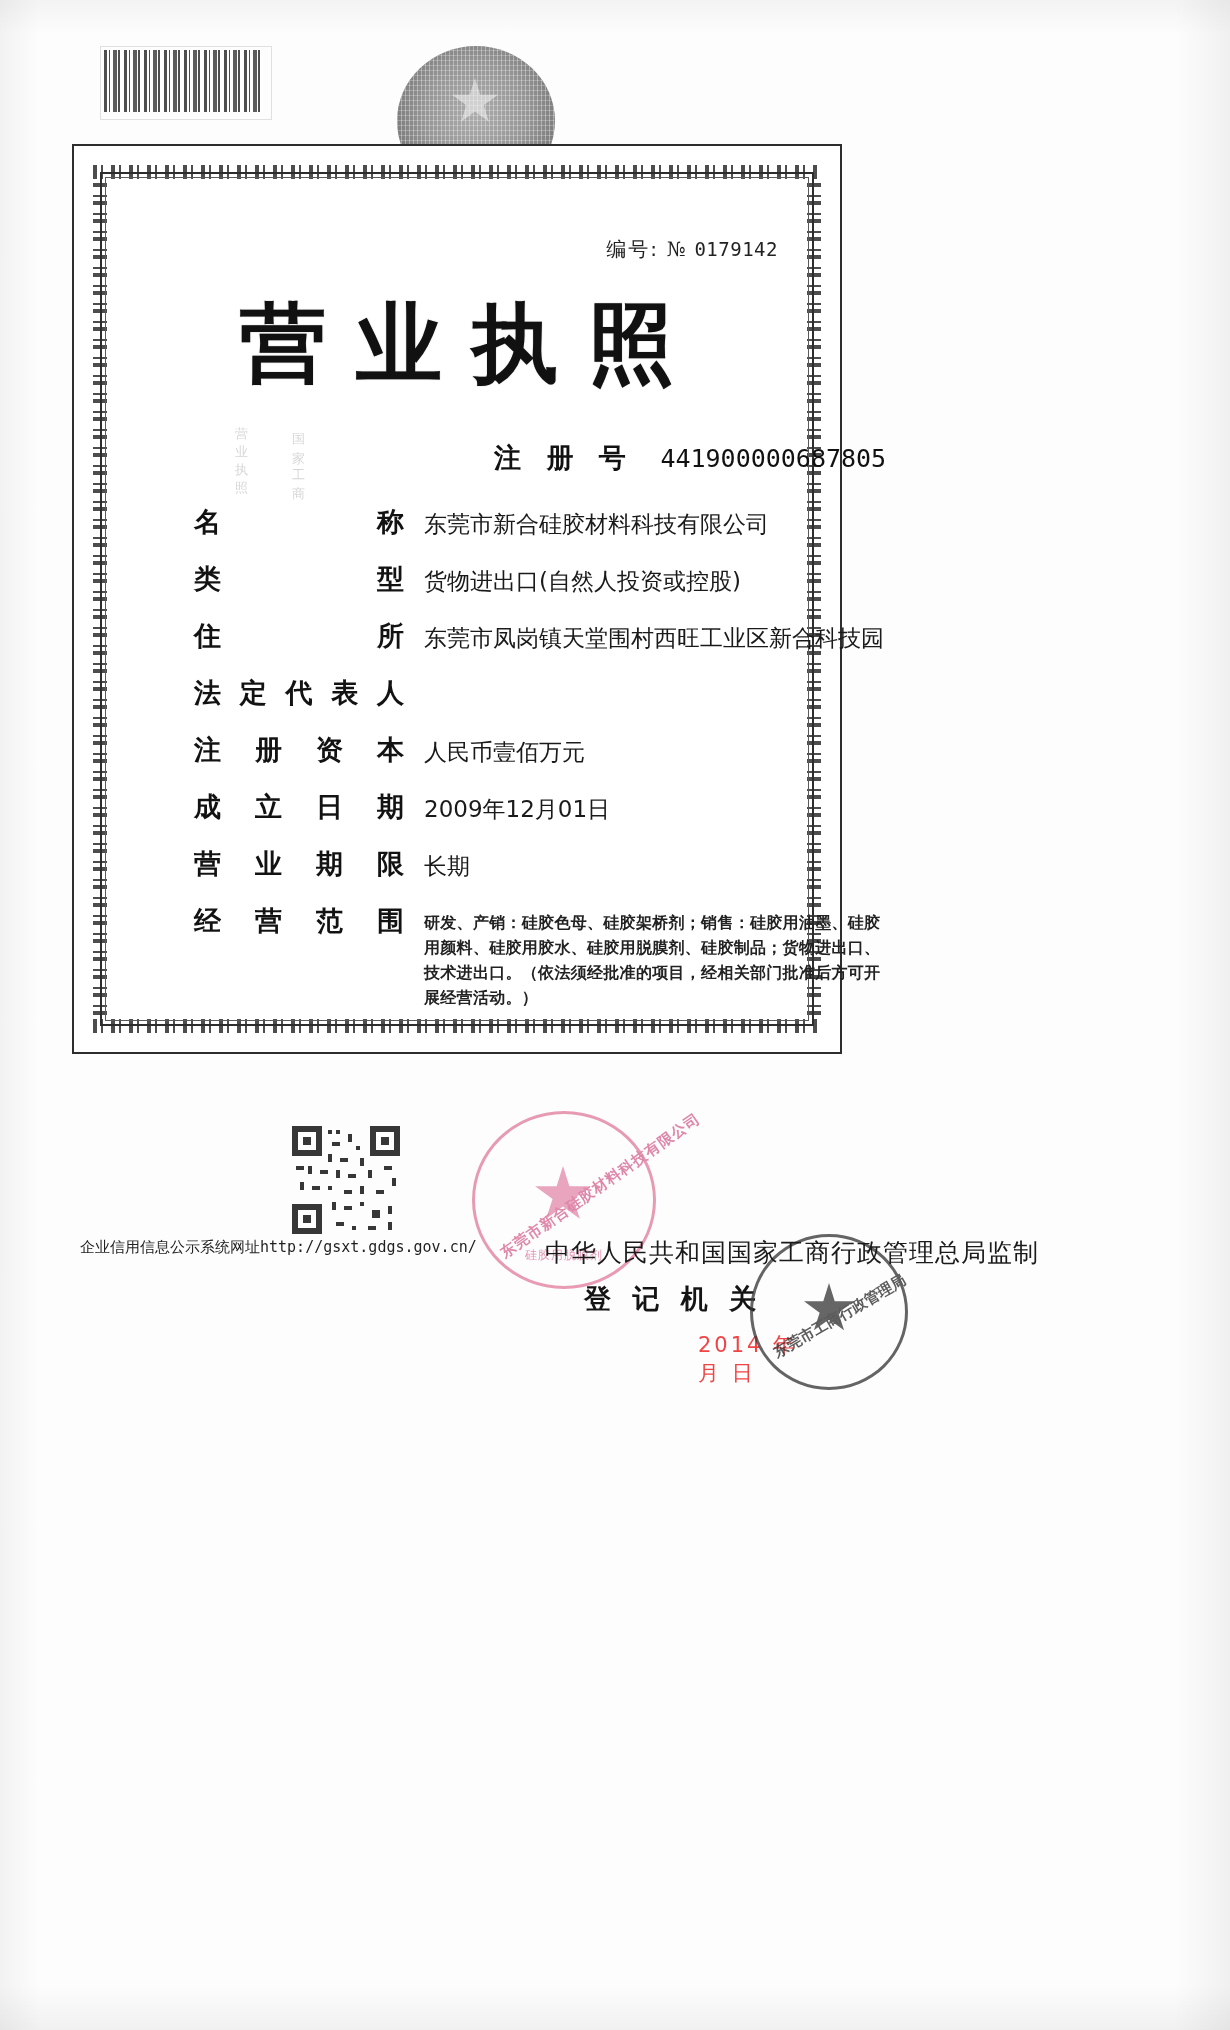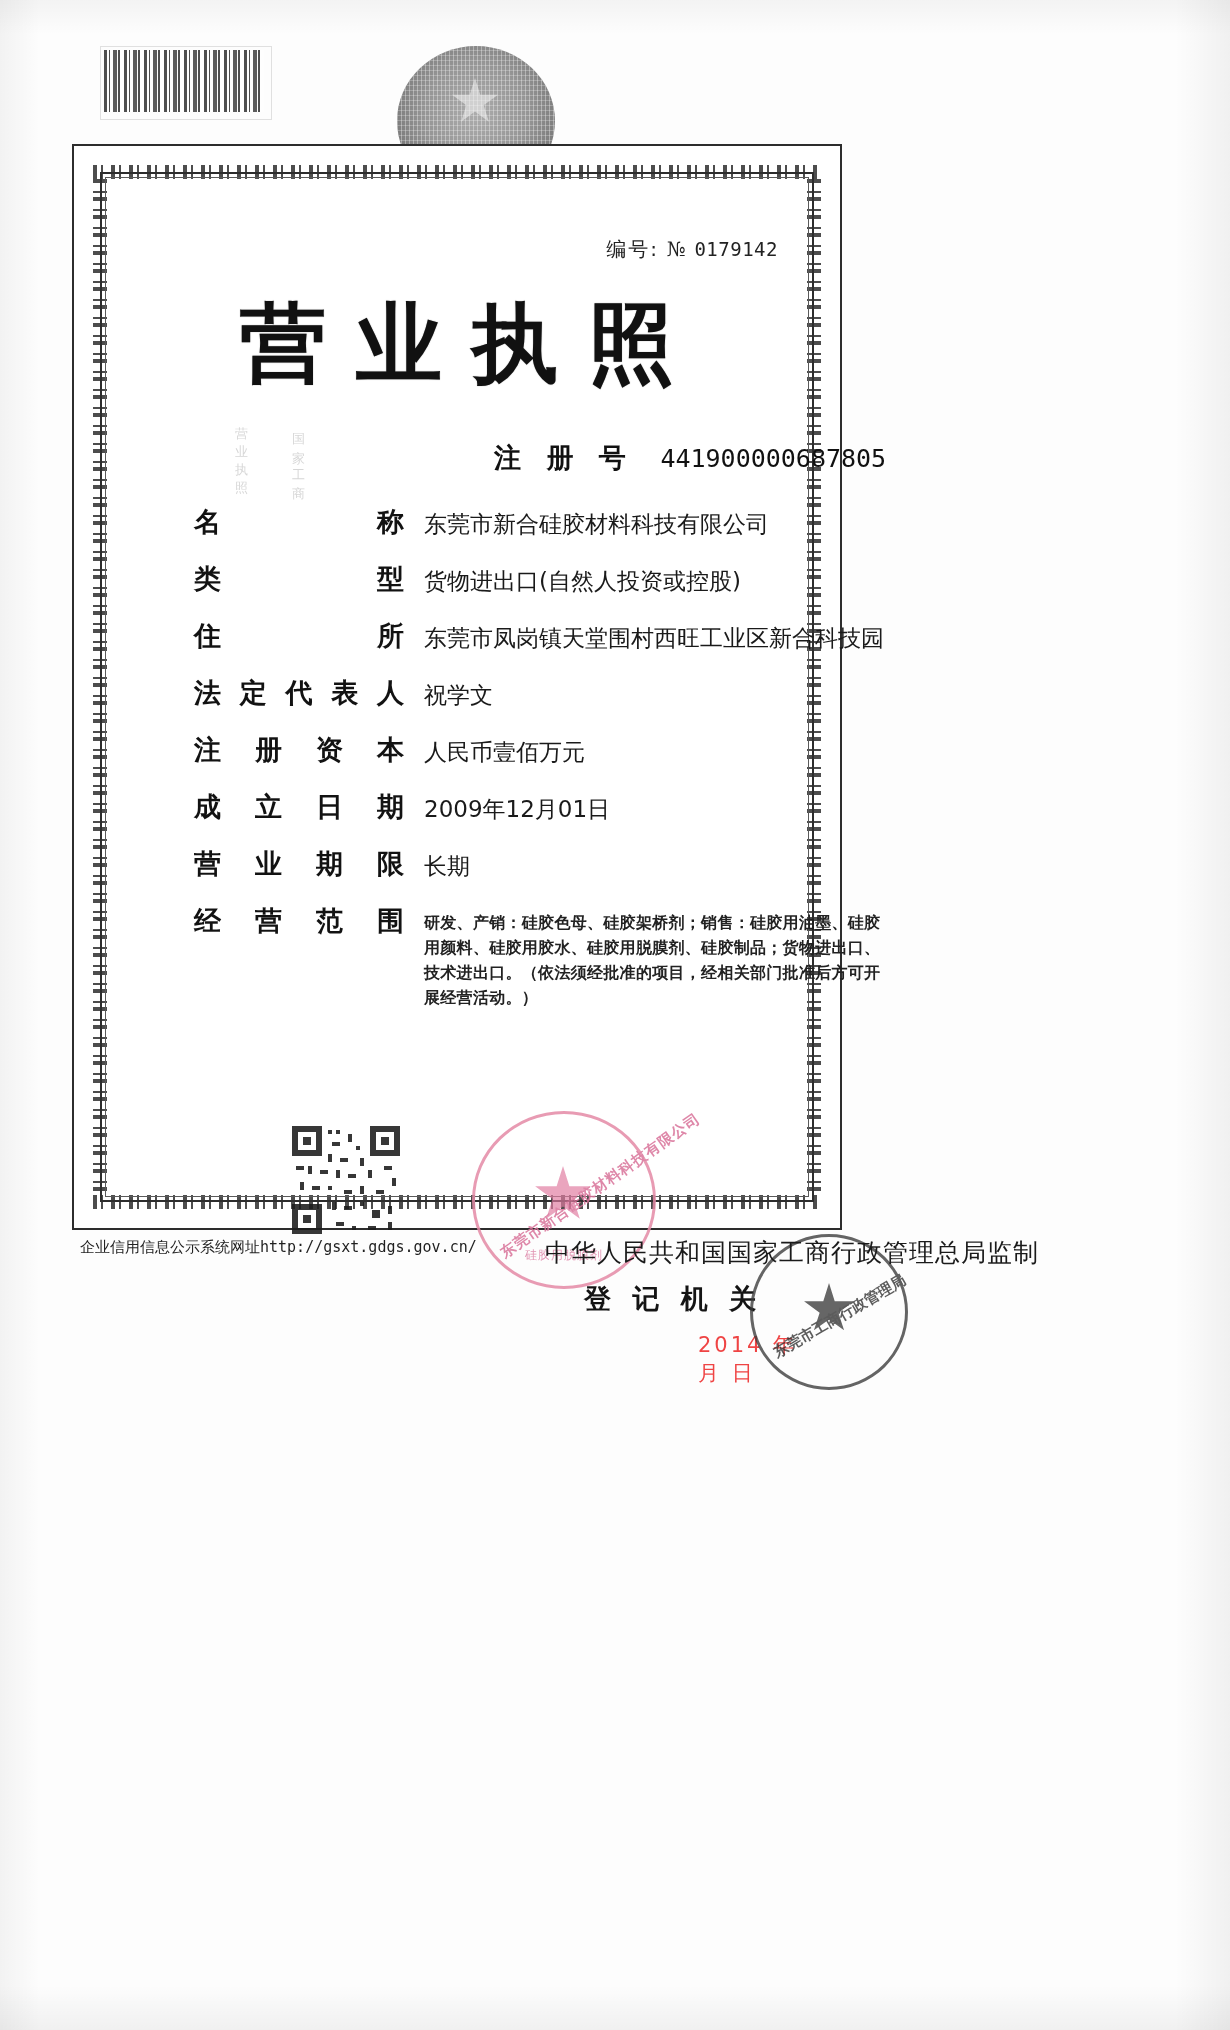--- a/index.html
+++ b/index.html
@@ -108,21 +108,21 @@
     border-radius: 0 0 18px 18px;
     filter: blur(0.6px);
   }
 
   
   #cert-frame {
     position: absolute;
     left: 72px;
     top: 144px;
     width: 770px;
-    height: 1086px;
+    height: 910px;
     border: 2px solid #2d2d2d;
     background: #ffffff;
     box-sizing: border-box;
   }
   
   #cert-frame .band {
     position: absolute;
     inset: 5px;
     border: 14px solid transparent;
     border-image-slice: 6;
@@ -443,21 +443,20 @@
         </div>
 
         <div class="field-row">
           <div class="field-label">
             <span>法</span>
             <span>定</span>
             <span>代</span>
             <span>表</span>
             <span>人</span>
           </div>
-          <div class="field-value">祝学文</div>
         </div>
 
         <div class="field-row">
           <div class="field-label">
             <span>注</span>
             <span>册</span>
             <span>资</span>
             <span>本</span>
           </div>
           <div class="field-value">人民币壹佰万元</div>

